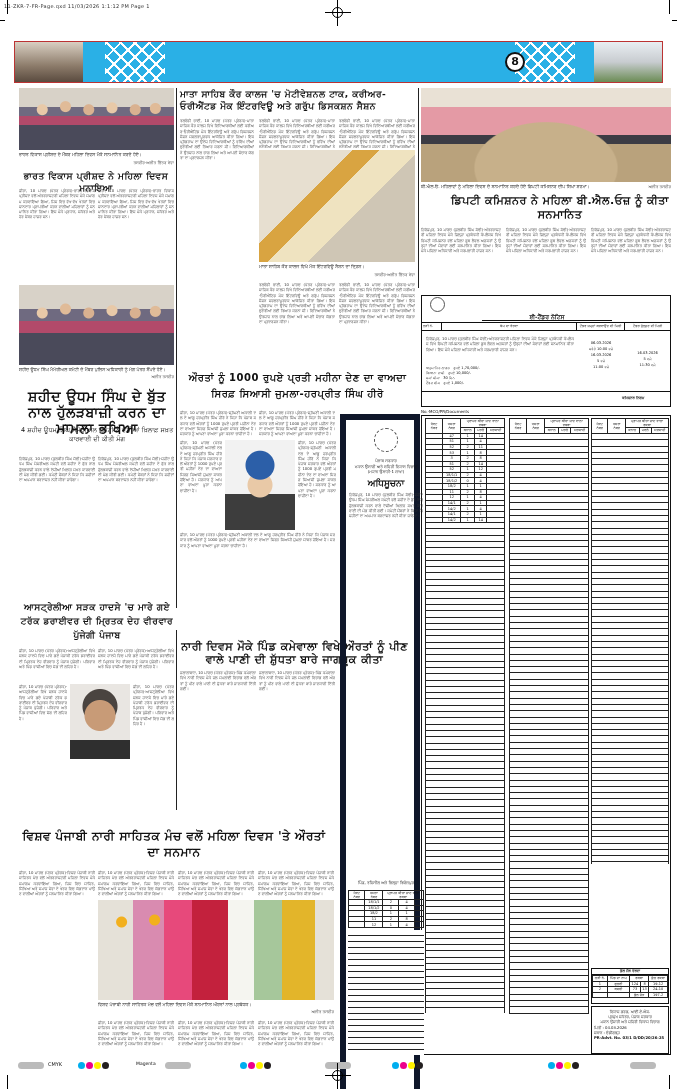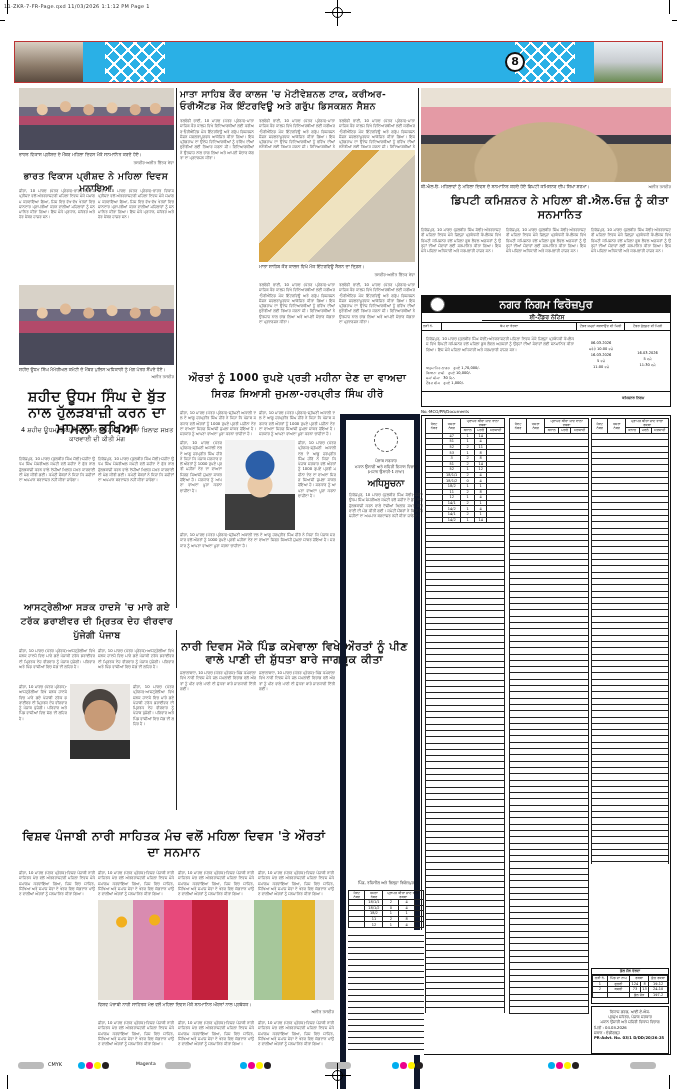--- a/index.html
+++ b/index.html
@@ -136,21 +136,20 @@
  radial-gradient(circle at 10% 22%,#f2b01e 0 5px,transparent 6px),
  radial-gradient(circle at 24% 20%,#f2b01e 0 5px,transparent 6px),
  linear-gradient(90deg,#e5e1d8 0 15%,#d98bb0 15% 28%,#e7497b 28% 40%,#c3213d 40% 55%,#f5f5f0 55% 66%,#a6c79b 66% 78%,#e3b52a 78% 92%,#e5e1d8 92%)"></div>
 <div class="abs caption" style="left:98px;top:1002px;width:236px;height:12px">ਵਿਸ਼ਵ ਪੰਜਾਬੀ ਨਾਰੀ ਸਾਹਿਤਕ ਮੰਚ ਵਲੋਂ ਮਹਿਲਾ ਦਿਵਸ ਮੌਕੇ ਸਨਮਾਨਿਤ ਔਰਤਾਂ ਨਾਲ ਪ੍ਰਬੰਧਕ।</div>
 <div class="abs credit" style="left:300px;top:1009px;width:34px">ਅਜੀਤ ਤਸਵੀਰ</div>
 <div class="abs col" style="left:98px;top:1020px;width:76px;height:40px">ਜ਼ੀਰਾ, 10 ਮਾਰਚ (ਪੱਤਰ ਪ੍ਰੇਰਕ)-ਵਿਸ਼ਵ ਪੰਜਾਬੀ ਨਾਰੀ ਸਾਹਿਤਕ ਮੰਚ ਵਲੋਂ ਅੰਤਰਰਾਸ਼ਟਰੀ ਮਹਿਲਾ ਦਿਵਸ ਮੌਕੇ ਸਮਾਗਮ ਕਰਵਾਇਆ ਗਿਆ, ਜਿਸ ਵਿਚ ਸਾਹਿਤ, ਸਿੱਖਿਆ ਅਤੇ ਸਮਾਜ ਸੇਵਾ ਦੇ ਖੇਤਰ ਵਿਚ ਯੋਗਦਾਨ ਪਾਉਣ ਵਾਲੀਆਂ ਔਰਤਾਂ ਨੂੰ ਸਨਮਾਨਿਤ ਕੀਤਾ ਗਿਆ।</div>
 <div class="abs col" style="left:178px;top:1020px;width:76px;height:40px">ਜ਼ੀਰਾ, 10 ਮਾਰਚ (ਪੱਤਰ ਪ੍ਰੇਰਕ)-ਵਿਸ਼ਵ ਪੰਜਾਬੀ ਨਾਰੀ ਸਾਹਿਤਕ ਮੰਚ ਵਲੋਂ ਅੰਤਰਰਾਸ਼ਟਰੀ ਮਹਿਲਾ ਦਿਵਸ ਮੌਕੇ ਸਮਾਗਮ ਕਰਵਾਇਆ ਗਿਆ, ਜਿਸ ਵਿਚ ਸਾਹਿਤ, ਸਿੱਖਿਆ ਅਤੇ ਸਮਾਜ ਸੇਵਾ ਦੇ ਖੇਤਰ ਵਿਚ ਯੋਗਦਾਨ ਪਾਉਣ ਵਾਲੀਆਂ ਔਰਤਾਂ ਨੂੰ ਸਨਮਾਨਿਤ ਕੀਤਾ ਗਿਆ।</div>
 <div class="abs col" style="left:258px;top:1020px;width:76px;height:40px">ਜ਼ੀਰਾ, 10 ਮਾਰਚ (ਪੱਤਰ ਪ੍ਰੇਰਕ)-ਵਿਸ਼ਵ ਪੰਜਾਬੀ ਨਾਰੀ ਸਾਹਿਤਕ ਮੰਚ ਵਲੋਂ ਅੰਤਰਰਾਸ਼ਟਰੀ ਮਹਿਲਾ ਦਿਵਸ ਮੌਕੇ ਸਮਾਗਮ ਕਰਵਾਇਆ ਗਿਆ, ਜਿਸ ਵਿਚ ਸਾਹਿਤ, ਸਿੱਖਿਆ ਅਤੇ ਸਮਾਜ ਸੇਵਾ ਦੇ ਖੇਤਰ ਵਿਚ ਯੋਗਦਾਨ ਪਾਉਣ ਵਾਲੀਆਂ ਔਰਤਾਂ ਨੂੰ ਸਨਮਾਨਿਤ ਕੀਤਾ ਗਿਆ।</div>
 
 <div class="abs tender notice">
-  <div class="abs hdr">ਨਗਰ ਨਿਗਮ ਫਿਰੋਜ਼ਪੁਰ</div>
   <div class="abs" style="left:8px;top:1px;width:15px;height:15px;border-radius:50%;background:#fff;border:1px solid #555"></div>
   <div class="abs sub2">ਈ-ਟੈਂਡਰ ਨੋਟਿਸ</div>
   <div class="abs" style="left:0;top:26px;width:248px;height:9px;border-top:1px solid #111;border-bottom:1px solid #111;font-size:3.5px;display:flex">
     <span style="width:20px;border-right:1px solid #111;padding:1px">ਲੜੀ ਨੰ.</span>
     <span style="width:135px;border-right:1px solid #111;padding:1px;text-align:center">ਕੰਮ ਦਾ ਵੇਰਵਾ</span>
     <span style="width:48px;border-right:1px solid #111;padding:1px;text-align:center">ਟੈਂਡਰ ਜਮ੍ਹਾਂ ਕਰਵਾਉਣ ਦੀ ਮਿਤੀ</span>
     <span style="width:45px;padding:1px;text-align:center">ਟੈਂਡਰ ਖੁੱਲ੍ਹਣ ਦੀ ਮਿਤੀ</span>
   </div>
   <div class="abs col" style="left:4px;top:40px;width:148px;height:28px">ਫ਼ਿਰੋਜ਼ਪੁਰ, 10 ਮਾਰਚ (ਕੁਲਬੀਰ ਸਿੰਘ ਸੋਢੀ)-ਅੰਤਰਰਾਸ਼ਟਰੀ ਮਹਿਲਾ ਦਿਵਸ ਮੌਕੇ ਜ਼ਿਲ੍ਹਾ ਪ੍ਰਬੰਧਕੀ ਕੰਪਲੈਕਸ ਵਿਖੇ ਡਿਪਟੀ ਕਮਿਸ਼ਨਰ ਵਲੋਂ ਮਹਿਲਾ ਬੂਥ ਲੈਵਲ ਅਫ਼ਸਰਾਂ ਨੂੰ ਉਨ੍ਹਾਂ ਦੀਆਂ ਸੇਵਾਵਾਂ ਲਈ ਸਨਮਾਨਿਤ ਕੀਤਾ ਗਿਆ। ਇਸ ਮੌਕੇ ਮਹਿਲਾ ਅਧਿਕਾਰੀ ਅਤੇ ਕਰਮਚਾਰੀ ਹਾਜ਼ਰ ਸਨ।</div>
   <div class="abs" style="left:4px;top:70px;width:148px;font-size:3.6px;line-height:5px">

